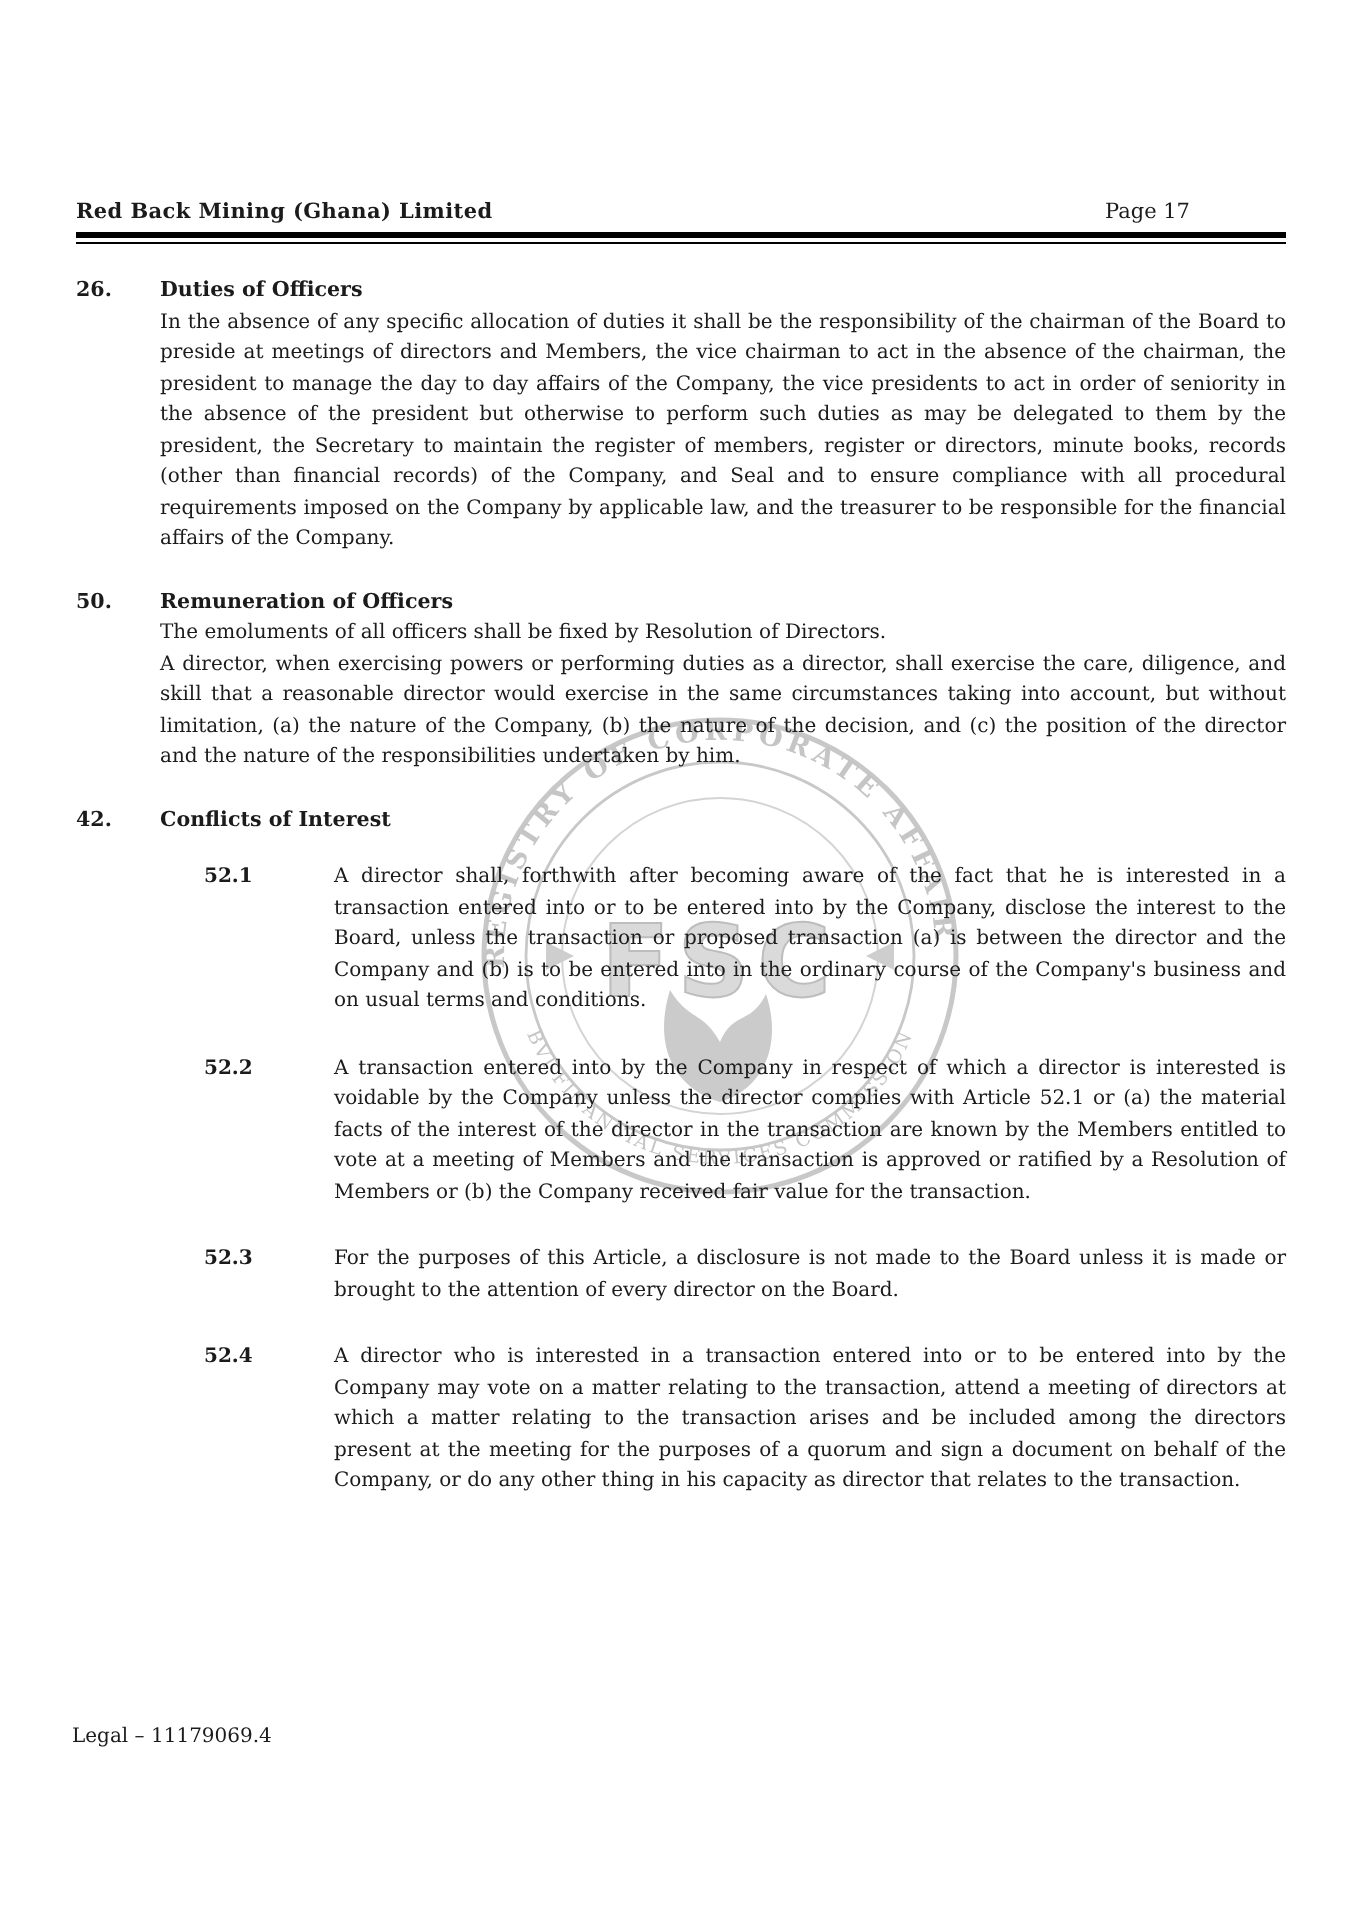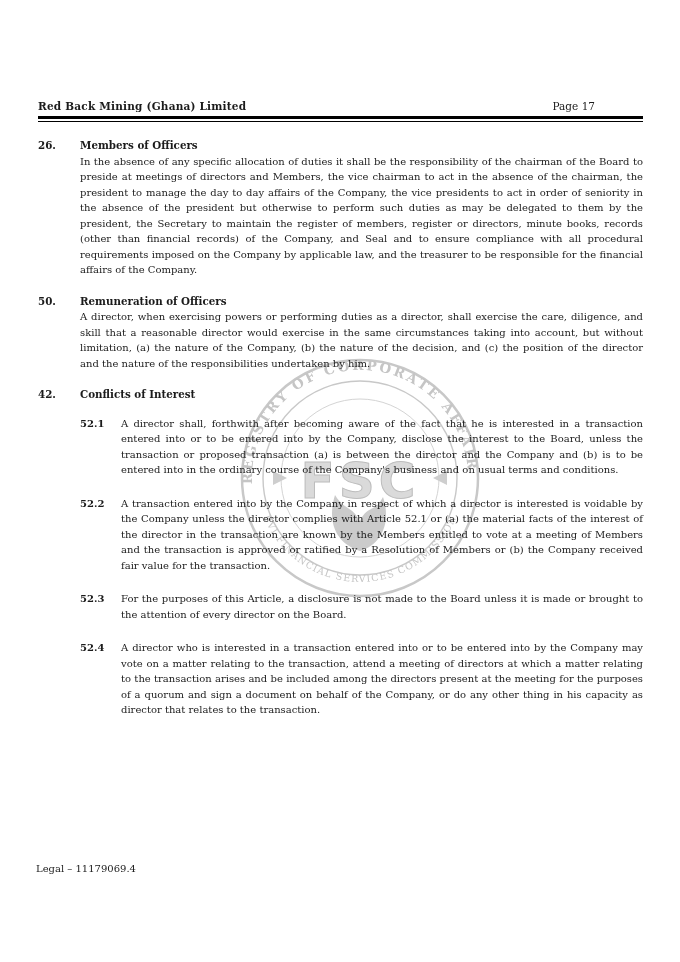--- a/index.html
+++ b/index.html
@@ -15,21 +15,21 @@
   .doc-header{
     display:flex;justify-content:space-between;align-items:baseline;
     font-size:10.5px;line-height:13px;padding-right:48px;
   }
   .company{font-weight:bold;letter-spacing:0.2px;text-align:right;}
   .page-label{font-weight:normal;}
   .header-rule{margin-top:3px;height:2px;border-top:3px solid #000;border-bottom:1px solid #000;}
   .sec-head{display:flex;margin-top:16px;font-weight:bold;font-size:10.3px;line-height:15.5px;}
   .sec-num{width:42px;flex-shrink:0;}
   .para{margin-left:42px;text-align:justify;font-size:10px;line-height:15.5px;}
-  .sub{display:flex;margin-left:42px;margin-top:18px;font-size:10px;line-height:15.5px;}
+  .sub{display:flex;margin-left:64px;margin-top:18px;font-size:10px;line-height:15.5px;gap:24px;}
   .sub.first{margin-top:13px;}
   .sub-num{width:41px;flex-shrink:0;font-weight:bold;}
   .sub-text{flex:1;text-align:justify;}
   .footer{position:absolute;left:36px;top:862px;font-size:10px;line-height:13px;z-index:1;}
   .wm-arc{font-family:"DejaVu Serif", serif;}
 </style>
 </head>
 <body>
 
 <div class="page">
@@ -57,28 +57,29 @@
   <div class="content">
 
     <div class="doc-header">
       <span class="company">Red Back Mining (Ghana) Limited</span>
       <span class="page-label">Page 17</span>
     </div>
     <div class="header-rule"></div>
 
     <div class="sec-head">
       <span class="sec-num">26.</span>
-      <span class="sec-title">Members of Officers</span>
+      <span class="sec-title">Duties of Officers</span>
     </div>
     <div class="para">In the absence of any specific allocation of duties it shall be the responsibility of the chairman of the Board to preside at meetings of directors and Members, the vice chairman to act in the absence of the chairman, the president to manage the day to day affairs of the Company, the vice presidents to act in order of seniority in the absence of the president but otherwise to perform such duties as may be delegated to them by the president, the Secretary to maintain the register of members, register or directors, minute books, records (other than financial records) of the Company, and Seal and to ensure compliance with all procedural requirements imposed on the Company by applicable law, and the treasurer to be responsible for the financial affairs of the Company.</div>
 
     <div class="sec-head">
       <span class="sec-num">50.</span>
       <span class="sec-title">Remuneration of Officers</span>
     </div>
+    <div class="para">The emoluments of all officers shall be fixed by Resolution of Directors.</div>
 
     <div class="para">A director, when exercising powers or performing duties as a director, shall exercise the care, diligence, and skill that a reasonable director would exercise in the same circumstances taking into account, but without limitation, (a) the nature of the Company, (b) the nature of the decision, and (c) the position of the director and the nature of the responsibilities undertaken by him.</div>
 
     <div class="sec-head">
       <span class="sec-num">42.</span>
       <span class="sec-title">Conflicts of Interest</span>
     </div>
 
     <div class="sub first">
       <span class="sub-num">52.1</span>

